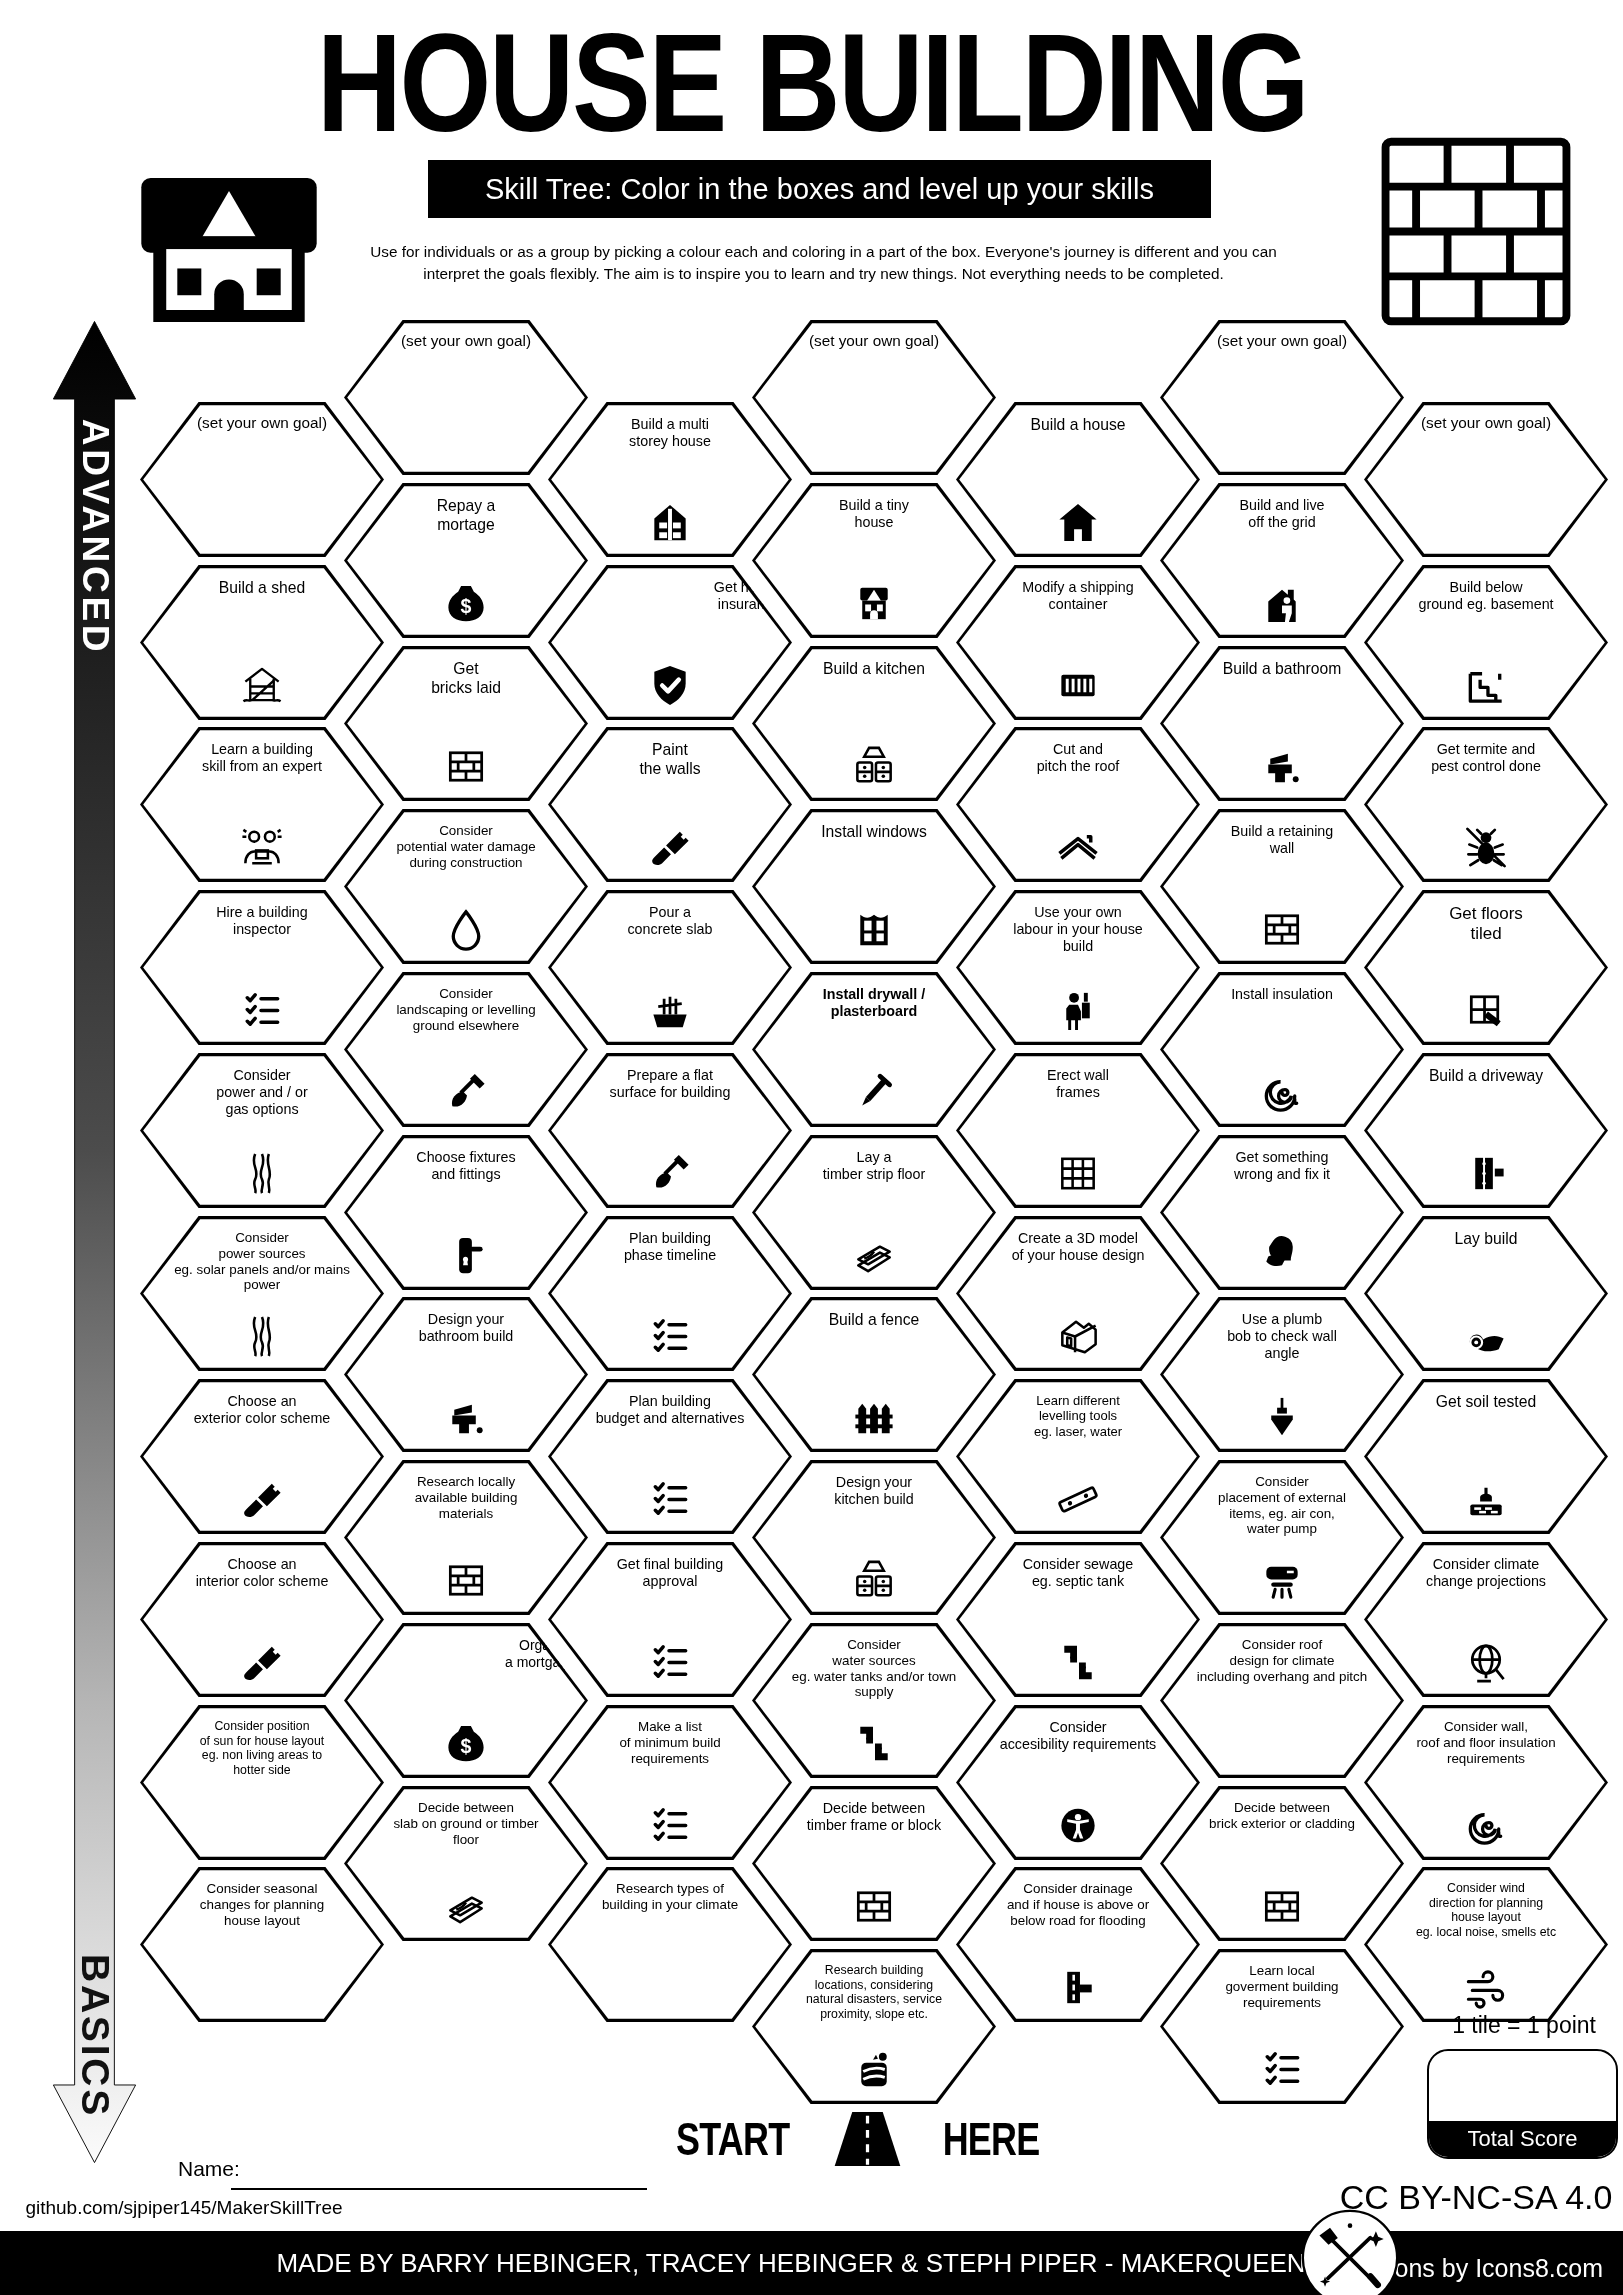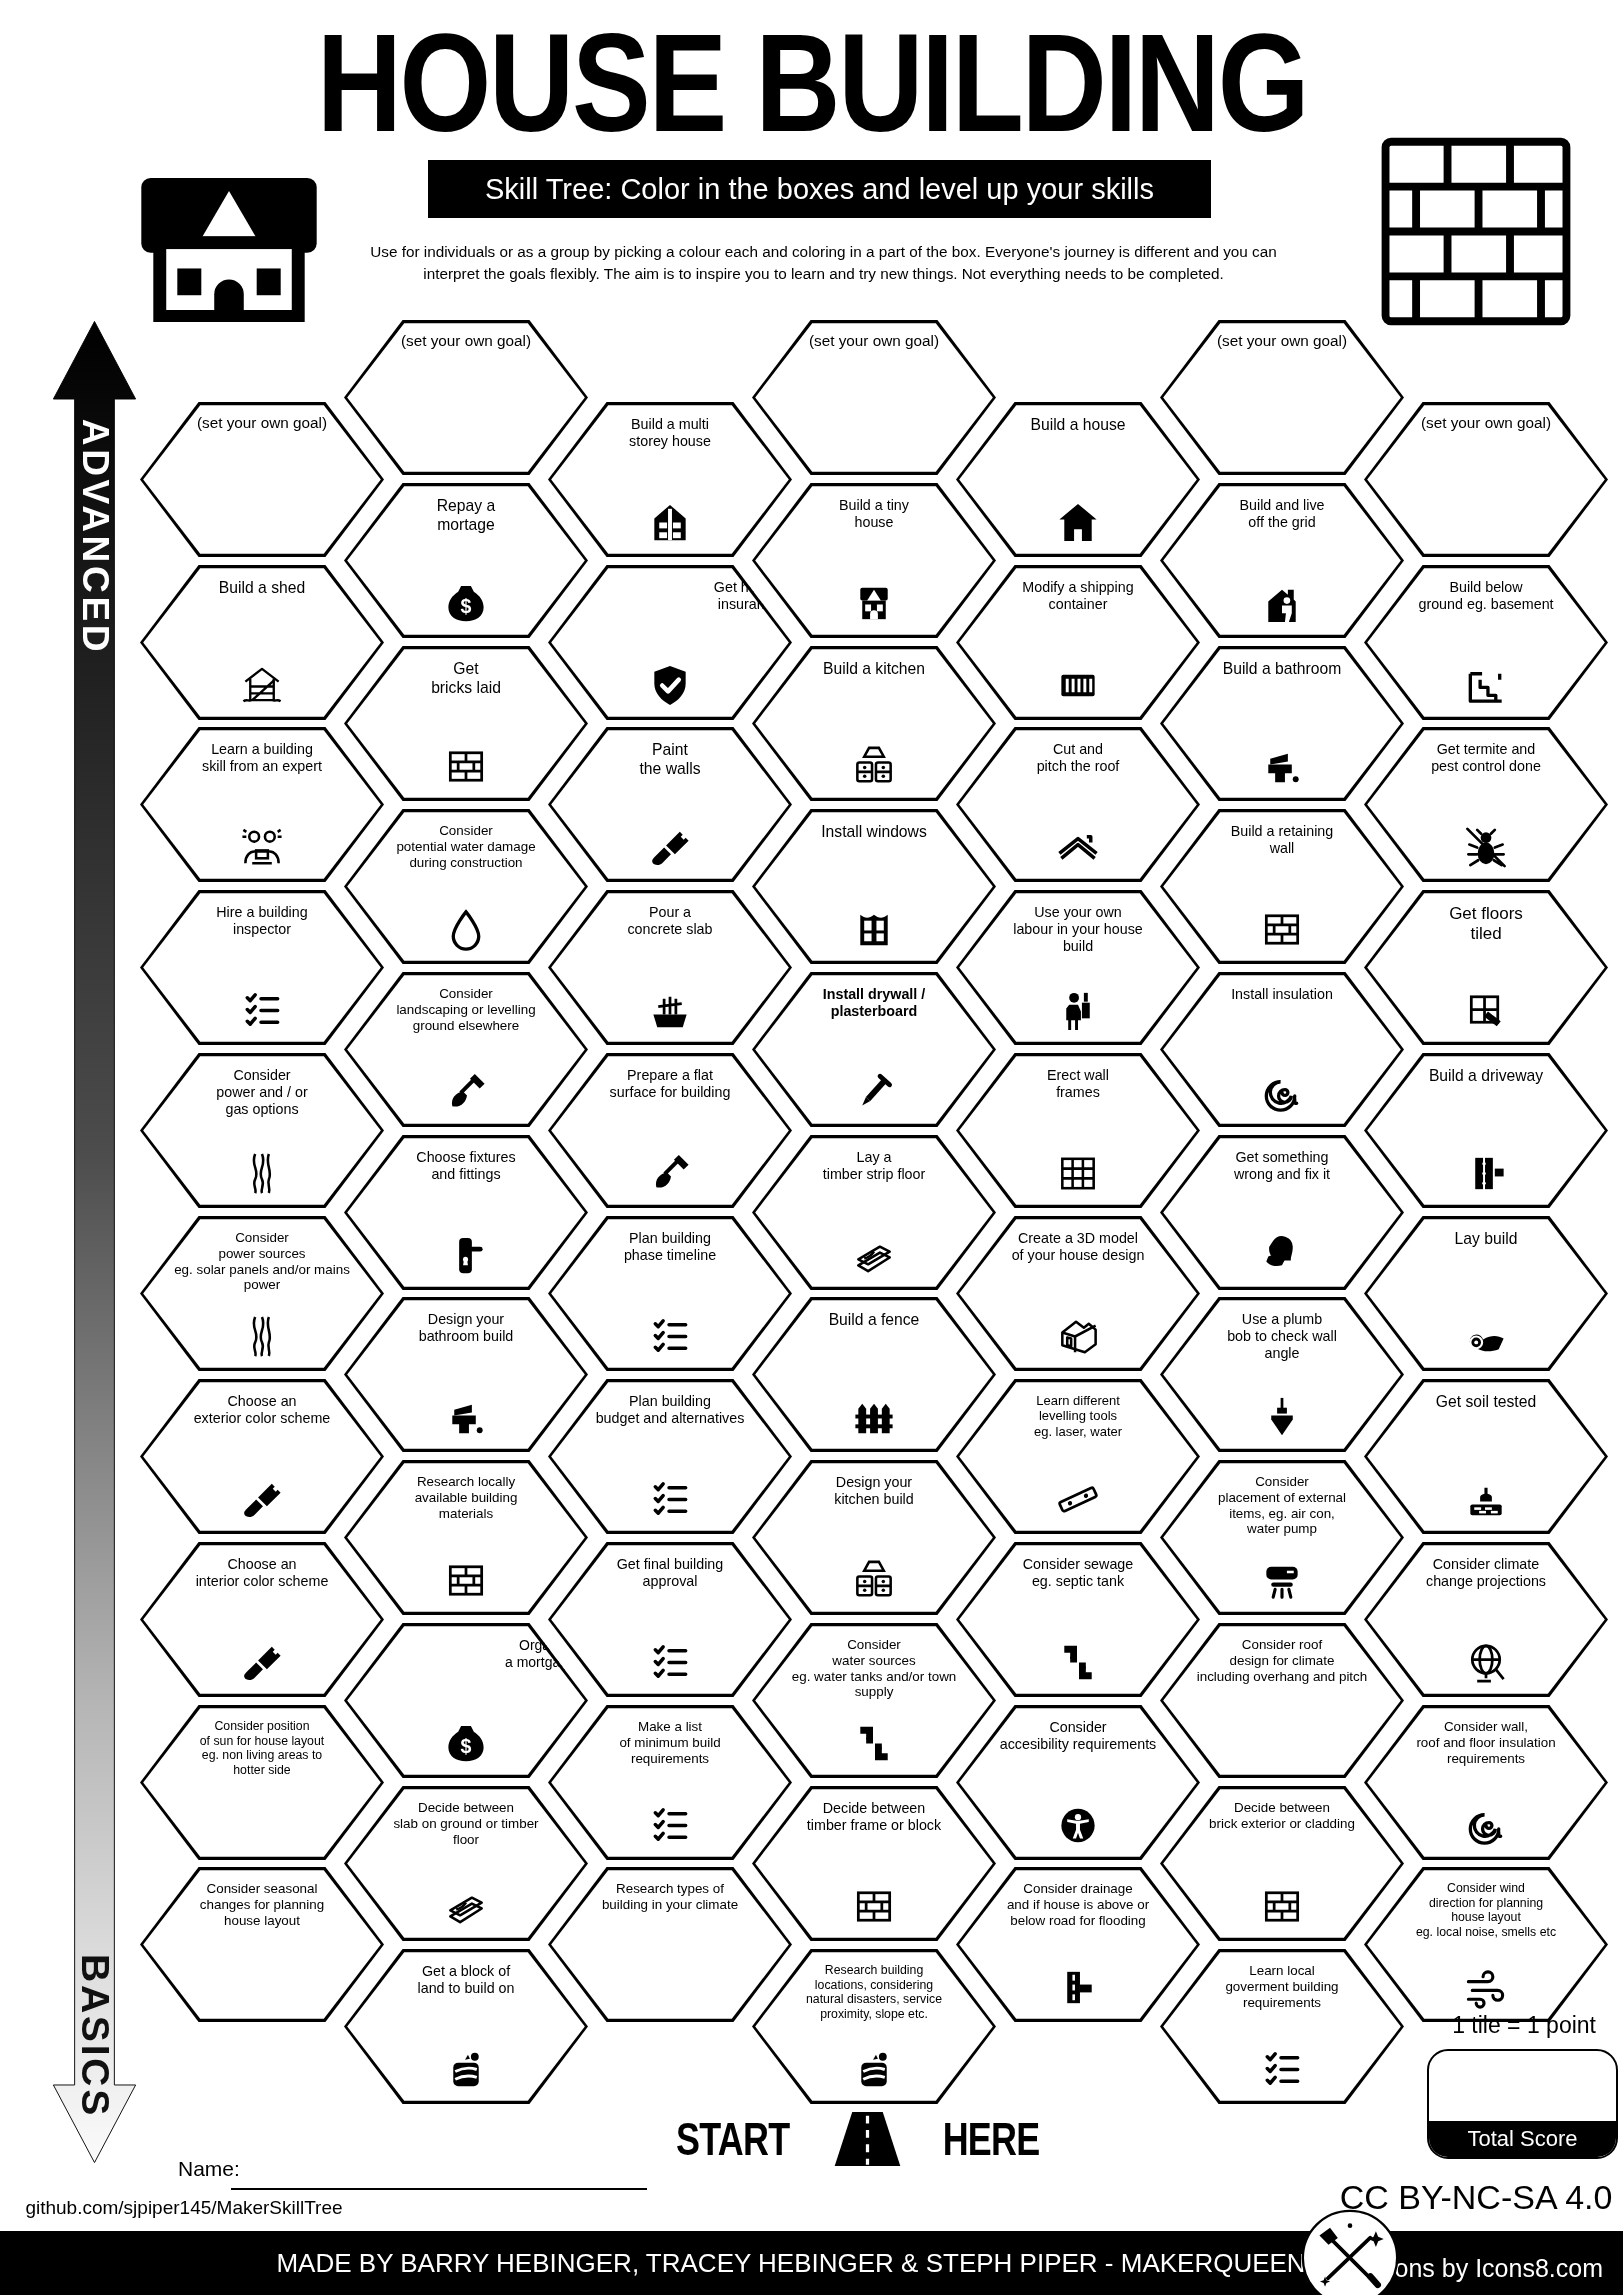--- a/index.html
+++ b/index.html
@@ -585,28 +585,20 @@
     </div>
     <div class="hex" style="left: 344px; top: 1786px;">
       <div class="hex-inner"></div>
       <div class="hex-label" style="font-size: 13.4px;">Decide between
 slab on ground or timber
 floor</div>
       <svg class="hex-icon" viewBox="0 0 118 102" width="55" height="47">
         <use href="#i-timber"></use>
       </svg>
     </div>
-    <div class="hex" style="left: 344px; top: 1949px;">
-      <div class="hex-inner"></div>
-      <div class="hex-label" style="font-size: 14.3px;">Get a block of
-land to build on</div>
-      <svg class="hex-icon" viewBox="0 0 118 102" width="55" height="47">
-        <use href="#i-land"></use>
-      </svg>
-    </div>
     <div class="hex" style="left: 548px; top: 402px;">
       <div class="hex-inner"></div>
       <div class="hex-label" style="font-size: 14.3px;">Build a multi
 storey house</div>
       <svg class="hex-icon" viewBox="0 0 118 102" width="55" height="47">
         <use href="#i-multi-storey-house"></use>
       </svg>
     </div>
     <div class="hex" style="left: 548px; top: 565px;">
       <div class="hex-inner"></div>

